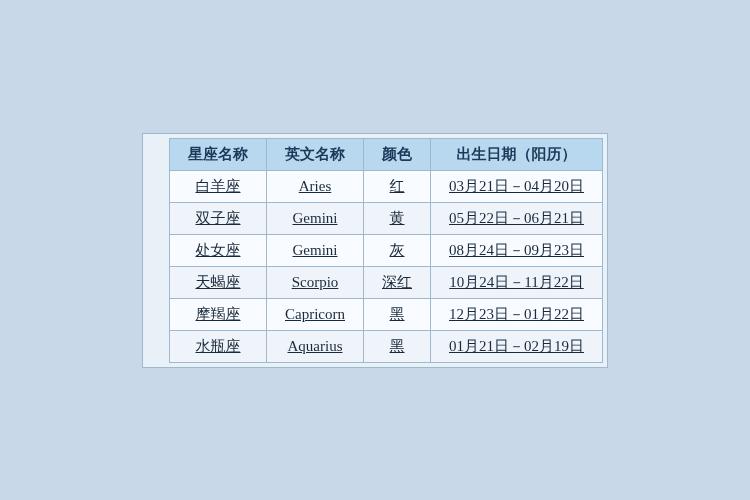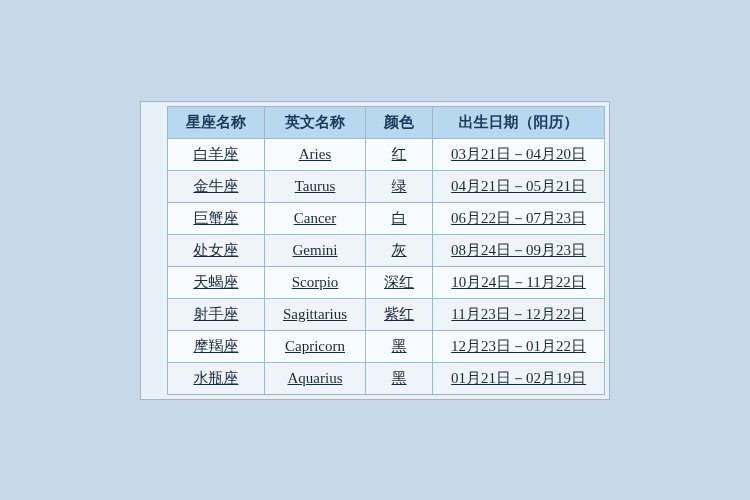--- a/index.html
+++ b/index.html
@@ -59,48 +59,36 @@
         </tr>
     </thead>
     <tbody id="table-body">
     <tr>
           <td>白羊座</td>
           <td>Aries</td>
           <td>红</td>
           <td>03月21日－04月20日</td>
         </tr>
         <tr>
-          <td>金牛座</td>
-          <td>Taurus</td>
-          <td>绿</td>
-          <td>04月21日－05月21日</td>
-        </tr>
-        <tr>
-          <td>巨蟹座</td>
-          <td>Cancer</td>
-          <td>白</td>
-          <td>06月22日－07月23日</td>
+          <td>双子座</td>
+          <td>Gemini</td>
+          <td>黄</td>
+          <td>05月22日－06月21日</td>
         </tr>
         <tr>
           <td>处女座</td>
           <td>Gemini</td>
           <td>灰</td>
           <td>08月24日－09月23日</td>
         </tr>
         <tr>
           <td>天蝎座</td>
           <td>Scorpio</td>
           <td>深红</td>
           <td>10月24日－11月22日</td>
-        </tr>
-        <tr>
-          <td>射手座</td>
-          <td>Sagittarius</td>
-          <td>紫红</td>
-          <td>11月23日－12月22日</td>
         </tr>
         <tr>
           <td>摩羯座</td>
           <td>Capricorn</td>
           <td>黑</td>
           <td>12月23日－01月22日</td>
         </tr>
         <tr>
           <td>水瓶座</td>
           <td>Aquarius</td>

